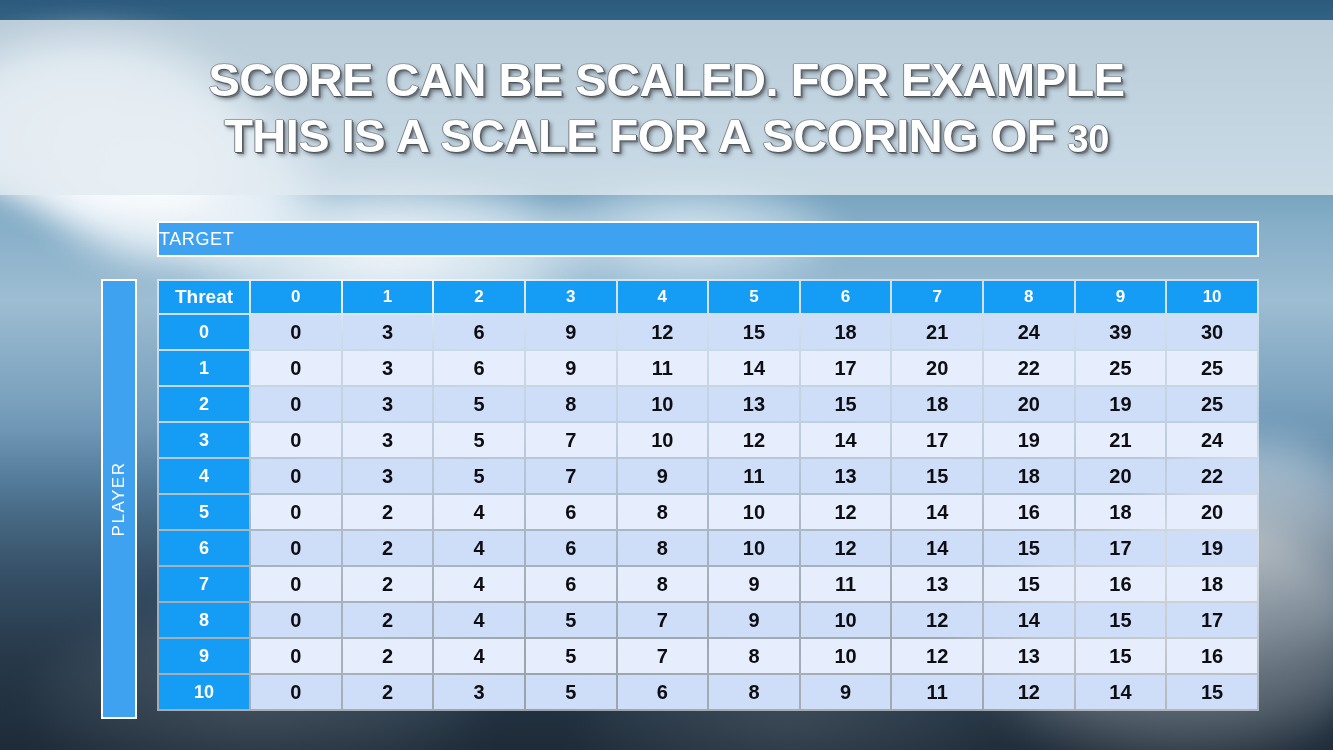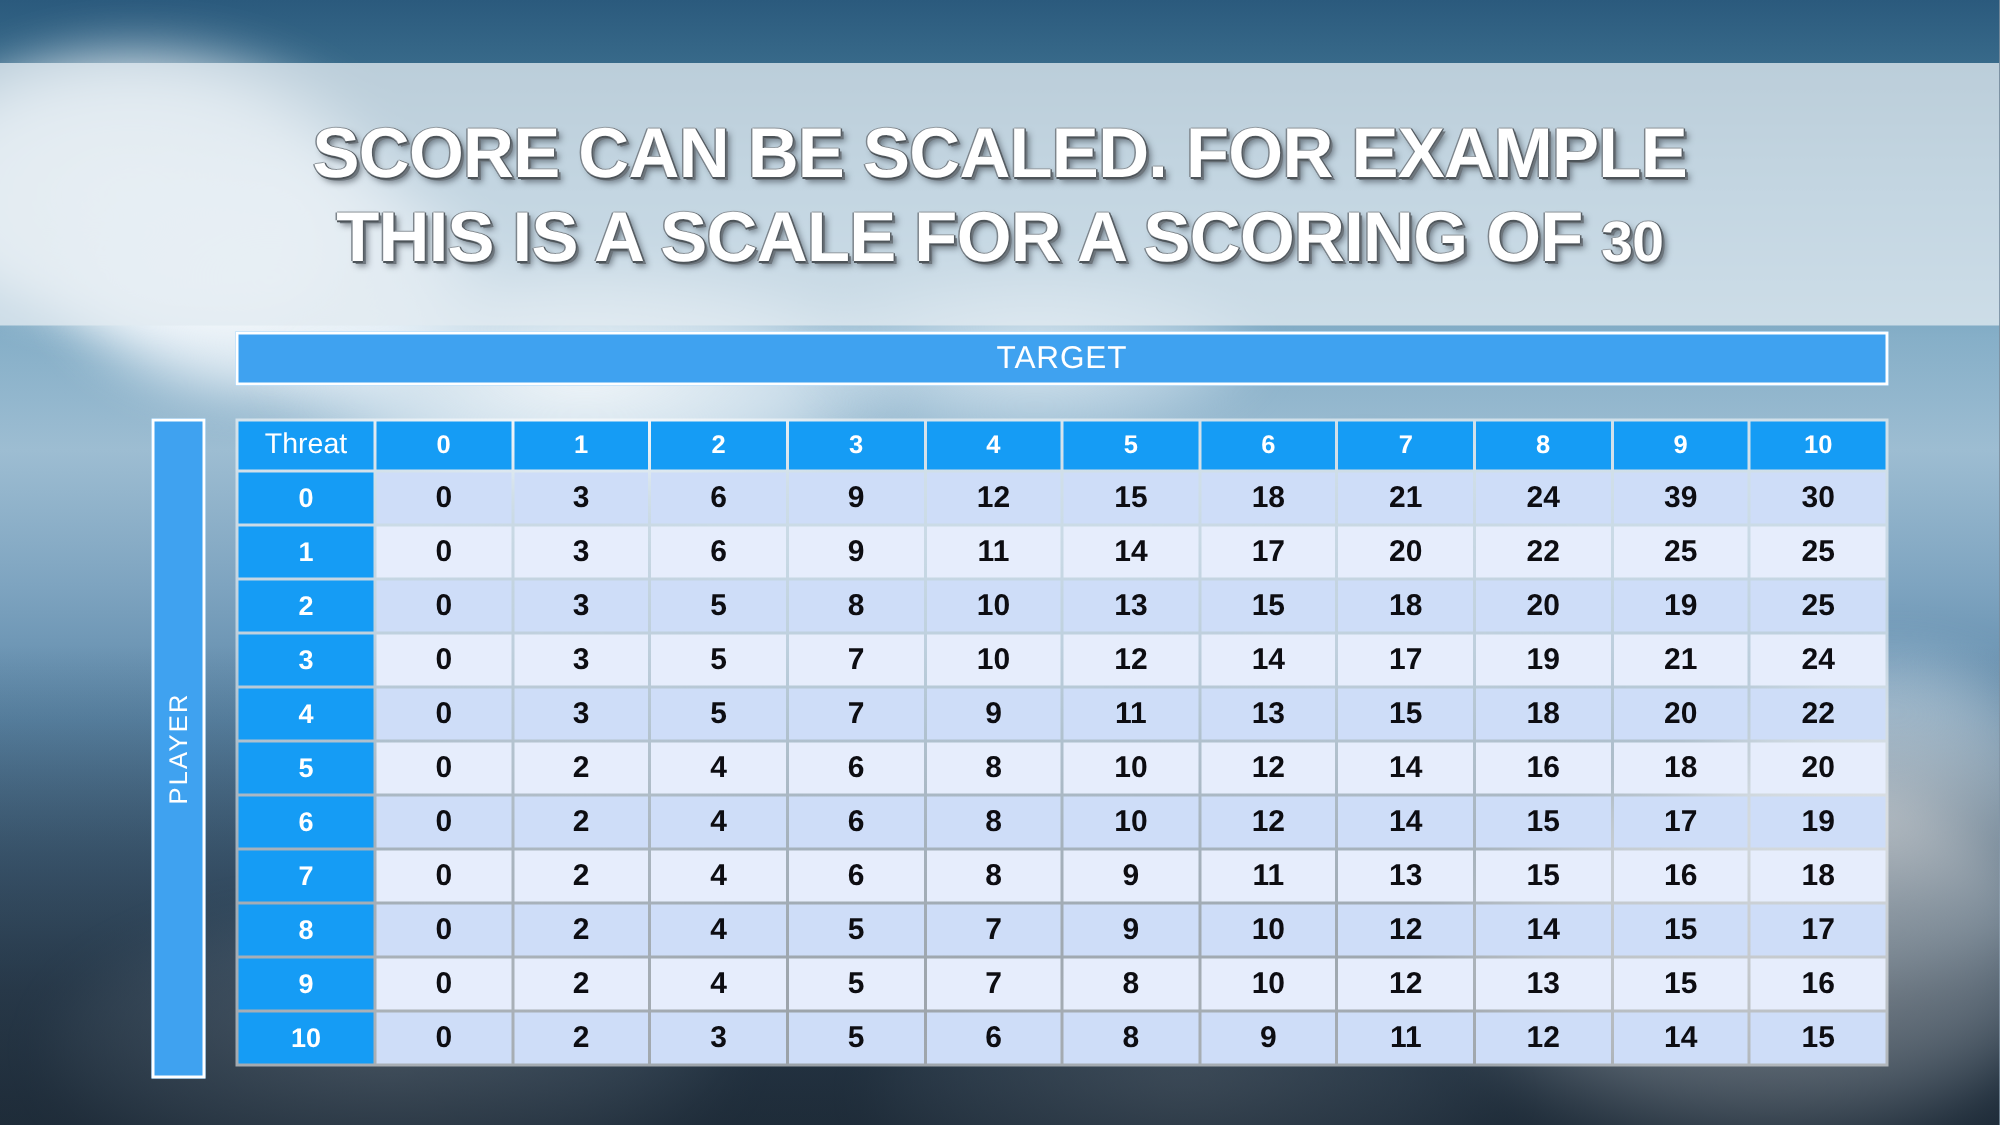--- a/index.html
+++ b/index.html
@@ -70,21 +70,20 @@
   
   .title-banner {
     position: absolute;
     left: 0; top: 20px;
     width: 1333px;
     height: 175px;
     background: rgba(226,234,241,0.78);
     display: flex;
     align-items: center;
     justify-content: center;
-    margin-top: 22px;
   }
   .title-text {
     text-align: center;
     font-family: "Liberation Sans", sans-serif;
     font-weight: bold;
     font-size: 47px;
     line-height: 1.18;
     letter-spacing: -0.5px;
     color: #ffffff;
     text-transform: uppercase;
@@ -101,23 +100,23 @@
 
   
   .target-banner {
     position: absolute;
     left: 157px; top: 221px;
     width: 1102px; height: 36px;
     background: #3FA2F0;
     border: 2px solid #ffffff;
     display: flex;
     align-items: center;
-    justify-content: center;
-    color: #ffffff;
-    font-size: 21px;
+    justify-content: flex-start;
+    color: #ffffff;
+    font-size: 18px;
     letter-spacing: .6px;
   }
 
   
   .player-banner {
     position: absolute;
     left: 101px; top: 279px;
     width: 36px; height: 440px;
     background: #3FA2F0;
     border: 2px solid #ffffff;
@@ -155,21 +154,21 @@
     font-weight: bold;
     font-size: 17px;
     text-align: center;
     padding: 0;
     height: 32px;
     border: 0;
   }
   table.matrix th.corner {
     background: #159CF5;
     color: #ffffff;
-    font-weight: normal;
+    font-weight: bold;
     font-size: 19px;
     height: 32px;
     text-align: center;
   }
   table.matrix th.rowhead { font-size: 18px; height: 34px; }
 
   table.matrix td.cell {
     text-align: center;
     color: #0d0d12;
     font-weight: bold;

